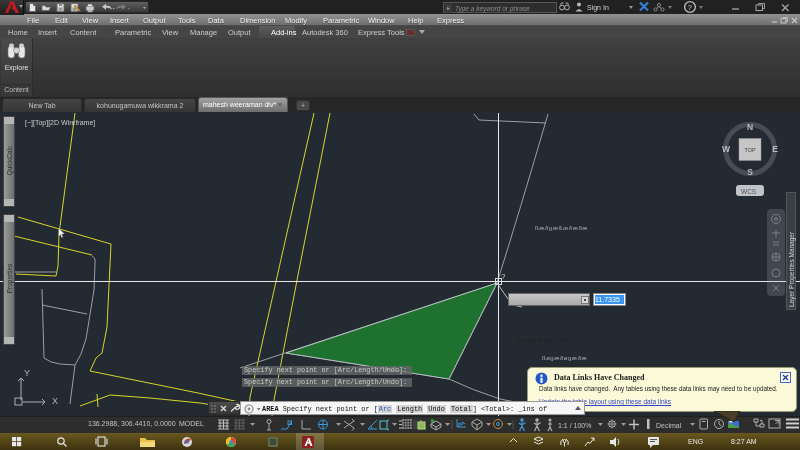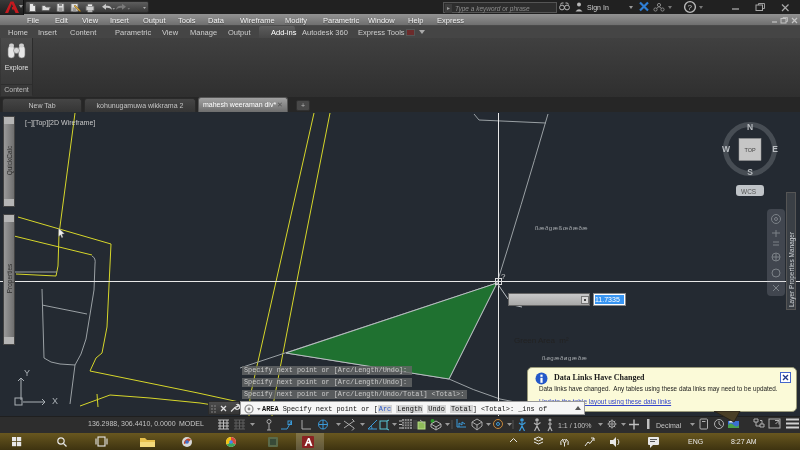--- a/index.html
+++ b/index.html
@@ -90,21 +90,21 @@
 </svg>
 
 <div class="t" style="left:0;top:16px;width:800px;font-size:7.5px;color:#f2f2f2;text-shadow:0 1px 1px rgba(0,0,0,0.4);">
 <span style="position:absolute;left:27px">File</span>
       <span style="position:absolute;left:55px">Edit</span>
       <span style="position:absolute;left:82px">View</span>
       <span style="position:absolute;left:110px">Insert</span>
       <span style="position:absolute;left:143px">Output</span>
       <span style="position:absolute;left:178px">Tools</span>
       <span style="position:absolute;left:208px">Data</span>
-      <span style="position:absolute;left:240px">Wireframe</span>
+      <span style="position:absolute;left:240px">Dimension</span>
       <span style="position:absolute;left:285px">Modify</span>
       <span style="position:absolute;left:323px">Parametric</span>
       <span style="position:absolute;left:368px">Window</span>
       <span style="position:absolute;left:408px">Help</span>
       <span style="position:absolute;left:437px">Express</span>
 </div>
 <svg class="abs" style="left:770px;top:17px" width="30" height="8">
  <path d="M2 5 l5 0" stroke="#c5c5c5" stroke-width="1.2"></path>
  <rect x="11" y="1.5" width="5" height="4.5" fill="none" stroke="#c5c5c5"></rect>
       <path d="M13 1.5 v-1 h4.5 v4 h-1.5" stroke="#c5c5c5" fill="none" stroke-width="0.8"></path>
@@ -241,21 +241,20 @@
    <circle cx="9" cy="64" r="4"></circle>
           <path d="M6 76 l6 6 M12 76 l-6 6"></path>
   </g>
  </svg>
 </div>
 <div class="t" style="left:535px;top:225px;font-size:6px;color:#a8acb0;letter-spacing:0.5px;">ßæðgæßœðæðæ</div>
 <div class="t" style="left:542px;top:355px;font-size:6px;color:#a8acb0;letter-spacing:0.5px;">ßøgæðøgæðæ</div>
 
 <div class="t" style="left:242px;top:365.5px;width:170px;height:9.5px;background:rgba(100,102,102,0.82);color:#c9c9c9;font-family:'Liberation Mono',monospace;font-size:6.8px;line-height:9px;padding-left:2px;box-sizing:border-box;">Specify next point or [Arc/Length/Undo]:</div>
 <div class="t" style="left:242px;top:378px;width:170px;height:9px;background:rgba(100,102,102,0.82);color:#c9c9c9;font-family:'Liberation Mono',monospace;font-size:6.8px;line-height:9px;padding-left:2px;box-sizing:border-box;">Specify next point or [Arc/Length/Undo]:</div>
-<div class="t" style="left:242px;top:389.5px;width:225px;height:9px;background:rgba(100,102,102,0.82);color:#c9c9c9;font-family:'Liberation Mono',monospace;font-size:6.8px;line-height:9px;padding-left:2px;box-sizing:border-box;">Specify next point or [Arc/Length/Undo/Total] &lt;Total&gt;:</div>
 <div class="abs" style="left:508px;top:293px;width:82px;height:13px;background:linear-gradient(#c8c8c8,#a8a8a8);border:1px solid #666;box-sizing:border-box;">
  <div class="t" style="left:5px;top:1.5px;font-size:8px;color:#222;font-family:Liberation Sans, sans-serif;margin-top:40px;">Green Area&nbsp;&nbsp;m²</div>
  <div class="abs" style="left:72px;top:2px;width:8px;height:8px;background:#d8d8d8;border:1px solid #777;box-sizing:border-box;">
         <div style="position:absolute;left:2px;top:2px;width:2px;height:2px;background:#444;"></div>
       </div>
 </div>
 <div class="abs" style="left:593px;top:293px;width:33px;height:13px;background:#fff;border:1px solid #888;box-sizing:border-box;">
  <div class="t" style="left:1px;top:1px;width:29px;height:9px;background:#3895f2;color:#fff;font-size:7px;line-height:9px;">11.7335</div>
 </div>
 

